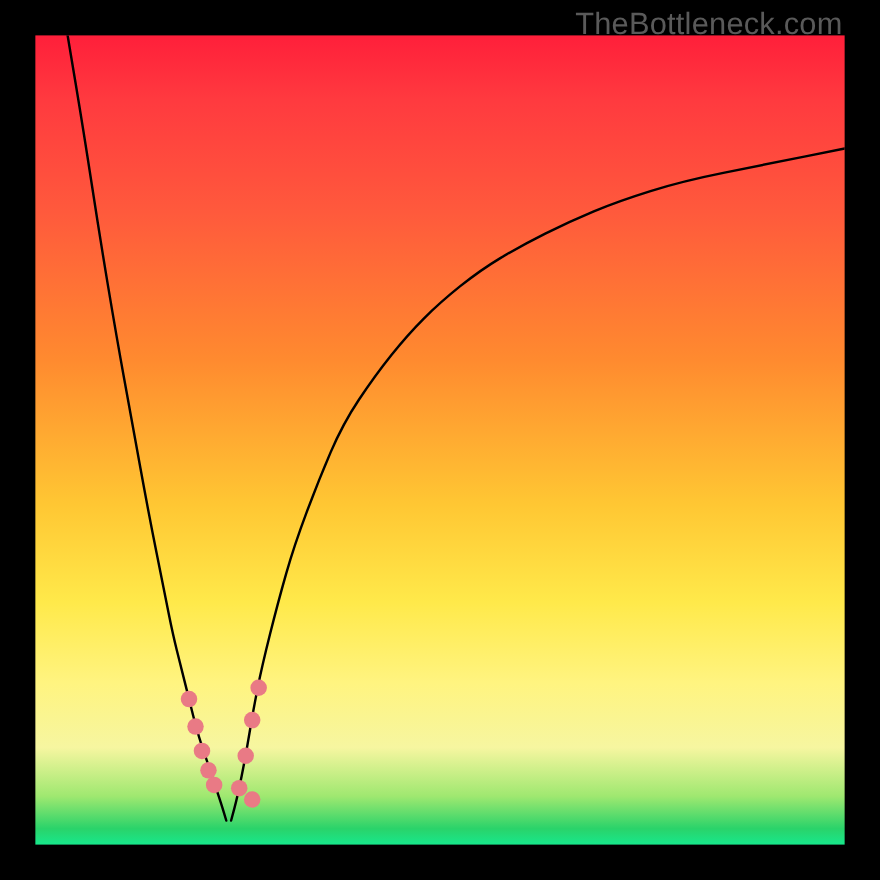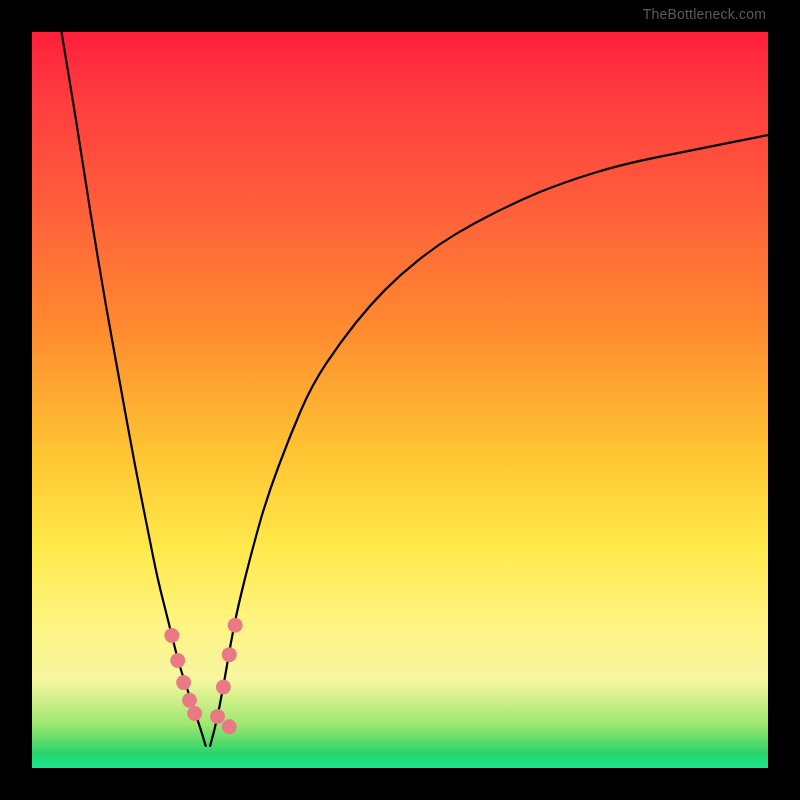--- a/index.html
+++ b/index.html
@@ -40,21 +40,21 @@
       #9fe870 94%,
       #2ad36a 98%,
       #17e88c 100%
     );
   }
   .watermark {
     position: absolute;
     top: 6px;
     right: 34px;
     color: #5a5a5a;
-    font-size: 14px;
+    font-size: 28px;
     letter-spacing: 0.2px;
     user-select: none;
     font-weight: 500;
   }
   .svg-layer {
     position: absolute;
     inset: 0;
   }
   .curve {
     fill: none;

